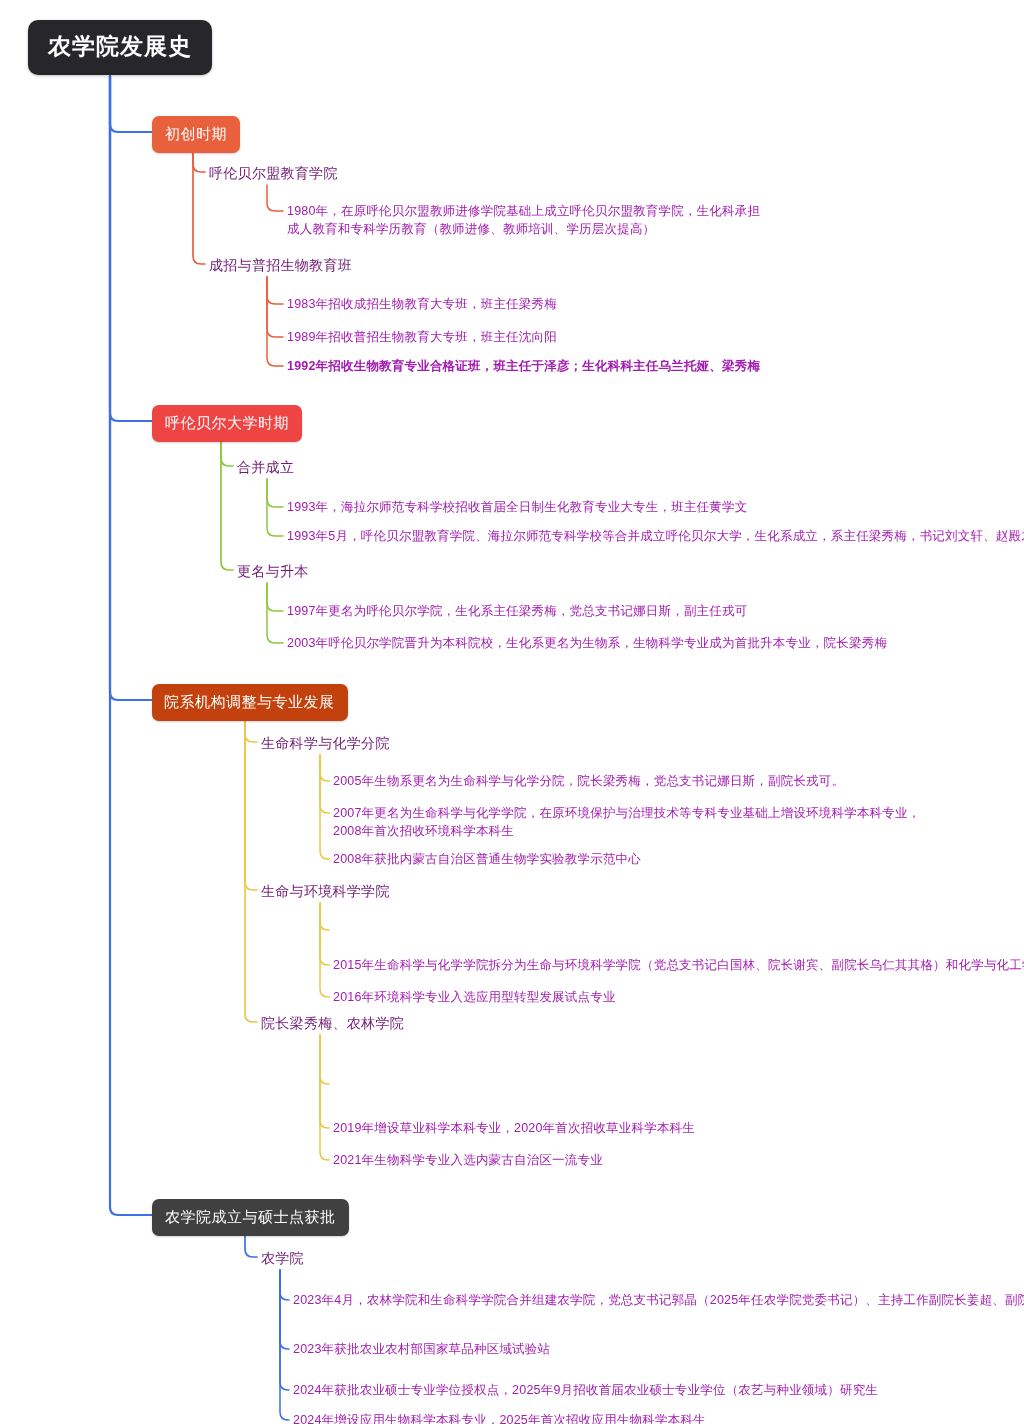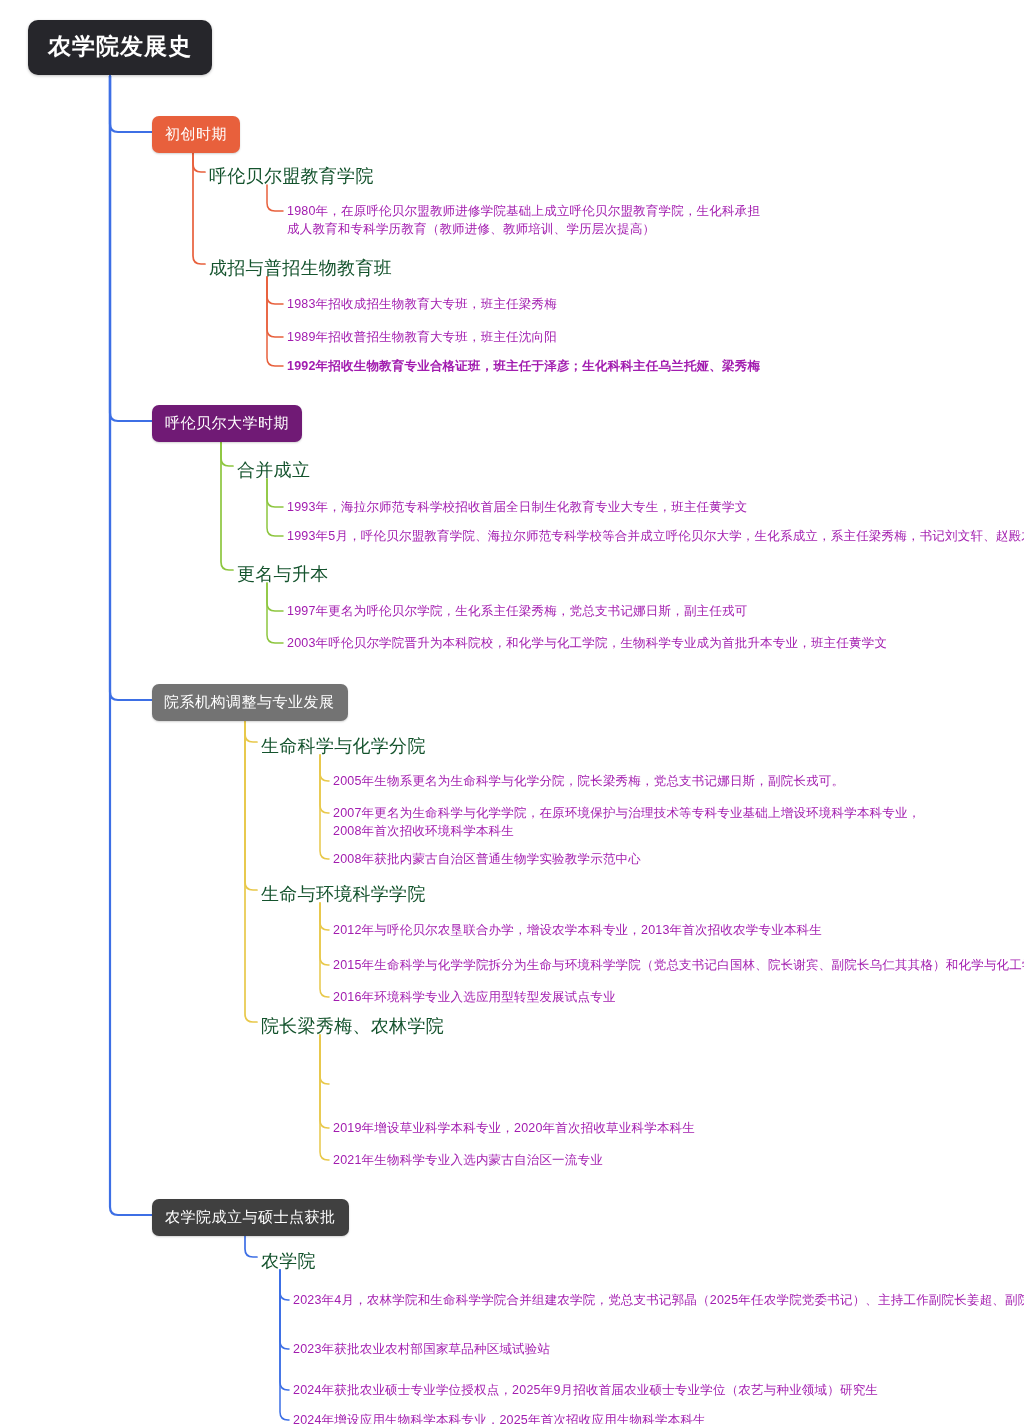--- a/index.html
+++ b/index.html
@@ -49,22 +49,22 @@
   }
   .branch-node {
     color: #ffffff;
     font-size: 15px;
     border-radius: 7px;
     padding: 7px 13px 8px 13px;
     box-shadow: 0 1px 2px rgba(0,0,0,.18);
     letter-spacing: .5px;
   }
   .sub-node {
-    font-size: 18px;
-    color: #14532d;
+    font-size: 14px;
+    color: #701a75;
     letter-spacing: .3px;
   }
   .leaf-node {
     font-size: 12.5px;
     color: #a21caf;
     letter-spacing: .2px;
   }
   .leaf-node .l2 { display: block; }
 </style>
 </head>
@@ -107,34 +107,33 @@
       <path d="M280,1270 V1412 Q280,1420 288,1420 H289" fill="none" stroke="#3d6fe5" stroke-width="1.5" stroke-linecap="round"></path>
     </svg>
 <div class="node root-node" style="left: 28px; top: 20px; background: rgb(38, 38, 43);">农学院发展史</div>
     <div class="node branch-node" style="left: 152px; top: 116px; background: rgb(232, 96, 60);">初创时期</div>
     <div class="node sub-node" style="left: 209px; top: 163px;">呼伦贝尔盟教育学院</div>
     <div class="node leaf-node" style="left: 287px; top: 202px;"><span class="l2">1980年，在原呼伦贝尔盟教师进修学院基础上成立呼伦贝尔盟教育学院，生化科承担</span><span class="l2">成人教育和专科学历教育（教师进修、教师培训、学历层次提高）</span></div>
     <div class="node sub-node" style="left: 209px; top: 255px;">成招与普招生物教育班</div>
     <div class="node leaf-node" style="left: 287px; top: 295px;"><span class="l2">1983年招收成招生物教育大专班，班主任梁秀梅</span></div>
     <div class="node leaf-node" style="left: 287px; top: 328px;"><span class="l2">1989年招收普招生物教育大专班，班主任沈向阳</span></div>
     <div class="node leaf-node" style="left: 287px; top: 357px; font-weight: bold;"><span class="l2">1992年招收生物教育专业合格证班，班主任于泽彦；生化科科主任乌兰托娅、梁秀梅</span></div>
-    <div class="node branch-node" style="left: 152px; top: 405px; background: #701a75;">呼伦贝尔大学时期</div>
+    <div class="node branch-node" style="left: 152px; top: 405px; background: #ef4444;">呼伦贝尔大学时期</div>
     <div class="node sub-node" style="left: 237px; top: 457px;">合并成立</div>
     <div class="node leaf-node" style="left: 287px; top: 498px;"><span class="l2">1993年，海拉尔师范专科学校招收首届全日制生化教育专业大专生，班主任黄学文</span></div>
     <div class="node leaf-node" style="left: 287px; top: 527px;"><span class="l2">1993年5月，呼伦贝尔盟教育学院、海拉尔师范专科学校等合并成立呼伦贝尔大学，生化系成立，系主任梁秀梅，书记刘文轩、赵殿才</span></div>
     <div class="node sub-node" style="left: 237px; top: 561px;">更名与升本</div>
     <div class="node leaf-node" style="left: 287px; top: 602px;"><span class="l2">1997年更名为呼伦贝尔学院，生化系主任梁秀梅，党总支书记娜日斯，副主任戎可</span></div>
-    <div class="node leaf-node" style="left: 287px; top: 634px;"><span class="l2">2003年呼伦贝尔学院晋升为本科院校，和化学与化工学院，生物科学专业成为首批升本专业，班主任黄学文</span></div>
-    <div class="node branch-node" style="left: 152px; top: 684px; background: #737373; padding-left: 12px;">院系机构调整与专业发展</div>
+    <div class="node leaf-node" style="left: 287px; top: 634px;"><span class="l2">2003年呼伦贝尔学院晋升为本科院校，生化系更名为生物系，生物科学专业成为首批升本专业，院长梁秀梅</span></div>
+    <div class="node branch-node" style="left: 152px; top: 684px; background: #c2410c; padding-left: 12px;">院系机构调整与专业发展</div>
     <div class="node sub-node" style="left: 261px; top: 733px;">生命科学与化学分院</div>
     <div class="node leaf-node" style="left: 333px; top: 772px;"><span class="l2">2005年生物系更名为生命科学与化学分院，院长梁秀梅，党总支书记娜日斯，副院长戎可。</span></div>
     <div class="node leaf-node" style="left: 333px; top: 804px;"><span class="l2">2007年更名为生命科学与化学学院，在原环境保护与治理技术等专科专业基础上增设环境科学本科专业，</span><span class="l2">2008年首次招收环境科学本科生</span></div>
     <div class="node leaf-node" style="left: 333px; top: 850px;"><span class="l2">2008年获批内蒙古自治区普通生物学实验教学示范中心</span></div>
     <div class="node sub-node" style="left: 261px; top: 881px;">生命与环境科学学院</div>
-    <div class="node leaf-node" style="left: 333px; top: 921px;"><span class="l2">2012年与呼伦贝尔农垦联合办学，增设农学本科专业，2013年首次招收农学专业本科生</span></div>
     <div class="node leaf-node" style="left: 333px; top: 956px;"><span class="l2">2015年生命科学与化学学院拆分为生命与环境科学学院（党总支书记白国林、院长谢宾、副院长乌仁其其格）和化学与化工学院</span></div>
     <div class="node leaf-node" style="left: 333px; top: 988px;"><span class="l2">2016年环境科学专业入选应用型转型发展试点专业</span></div>
     <div class="node sub-node" style="left: 261px; top: 1013px;">院长梁秀梅、农林学院</div>
     <div class="node leaf-node" style="left: 333px; top: 1119px;"><span class="l2">2019年增设草业科学本科专业，2020年首次招收草业科学本科生</span></div>
     <div class="node leaf-node" style="left: 333px; top: 1151px;"><span class="l2">2021年生物科学专业入选内蒙古自治区一流专业</span></div>
     <div class="node branch-node" style="left: 152px; top: 1199px; background: #404040;">农学院成立与硕士点获批</div>
     <div class="node sub-node" style="left: 261px; top: 1248px;">农学院</div>
     <div class="node leaf-node" style="left: 293px; top: 1291px;"><span class="l2">2023年4月，农林学院和生命科学学院合并组建农学院，党总支书记郭晶（2025年任农学院党委书记）、主持工作副院长姜超、副院长肖燕子。</span></div>
     <div class="node leaf-node" style="left: 293px; top: 1340px;"><span class="l2">2023年获批农业农村部国家草品种区域试验站</span></div>
     <div class="node leaf-node" style="left: 293px; top: 1381px;"><span class="l2">2024年获批农业硕士专业学位授权点，2025年9月招收首届农业硕士专业学位（农艺与种业领域）研究生</span></div>

